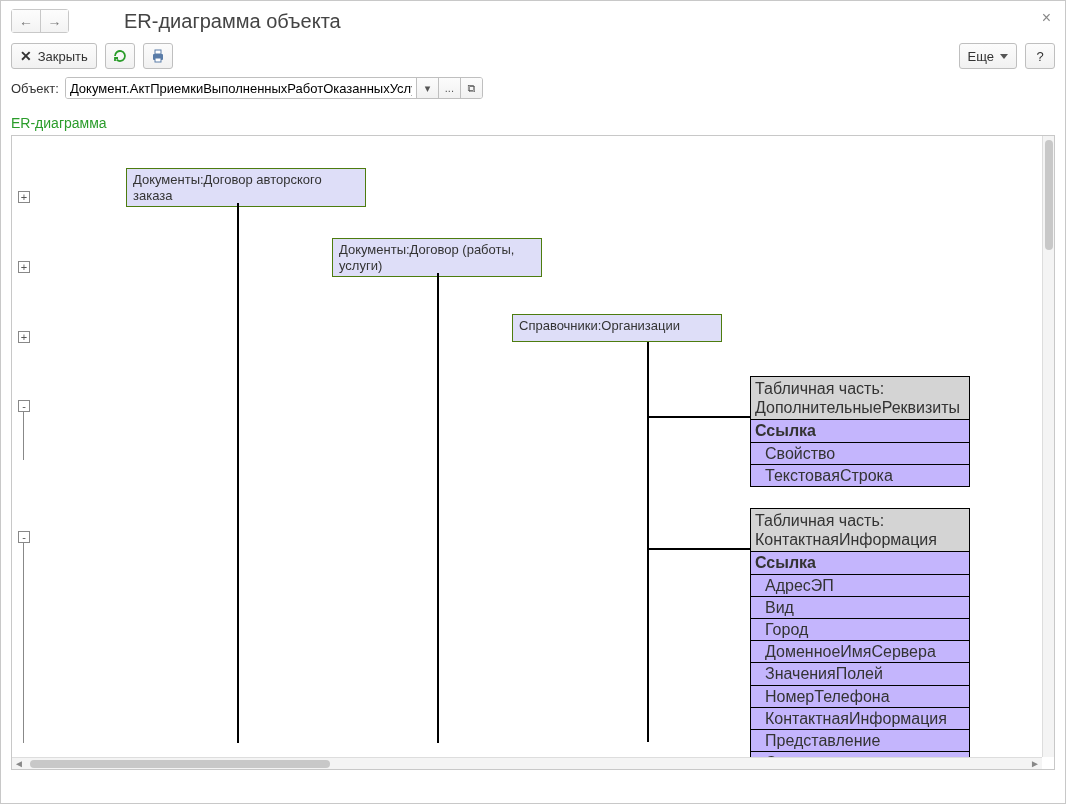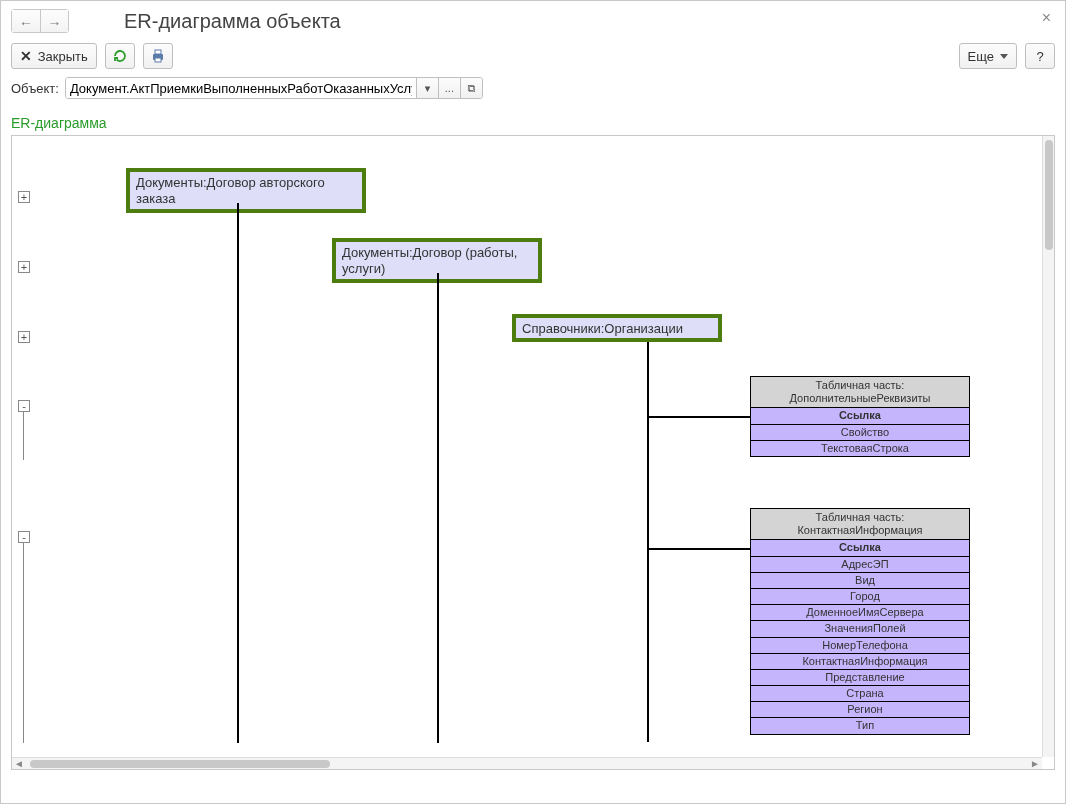--- a/index.html
+++ b/index.html
@@ -122,43 +122,42 @@
     height: 635px;
     overflow: hidden;
   }
   .diagram-canvas {
     position: absolute;
     left: 0; top: 0;
     width: 3000px; height: 1200px;
   }
   .entity-box {
     position: absolute;
-    border: 4px solid #4d7c0f;
+    border: 1px solid #4d7c0f;
     background: #DEDEF8;
     padding: 3px 6px;
     font-size: 13px;
     line-height: 1.2;
   }
   .vline {
     position: absolute;
     width: 0;
     border-left: 2px solid #000;
   }
   .hline {
     position: absolute;
     height: 0;
     border-top: 2px solid #000;
   }
 
   .table-part {
     position: absolute;
     width: 220px;
-    font-size: 11px;
+    font-size: 16px;
     line-height: 1.2;
-    text-align: center;
   }
   .table-part .tp-header {
     background: #d4d4d4;
     border: 1px solid #000;
     padding: 2px 4px;
   }
   .table-part .tp-row {
     border: 1px solid #000;
     border-top: none;
     padding: 1px 4px;

